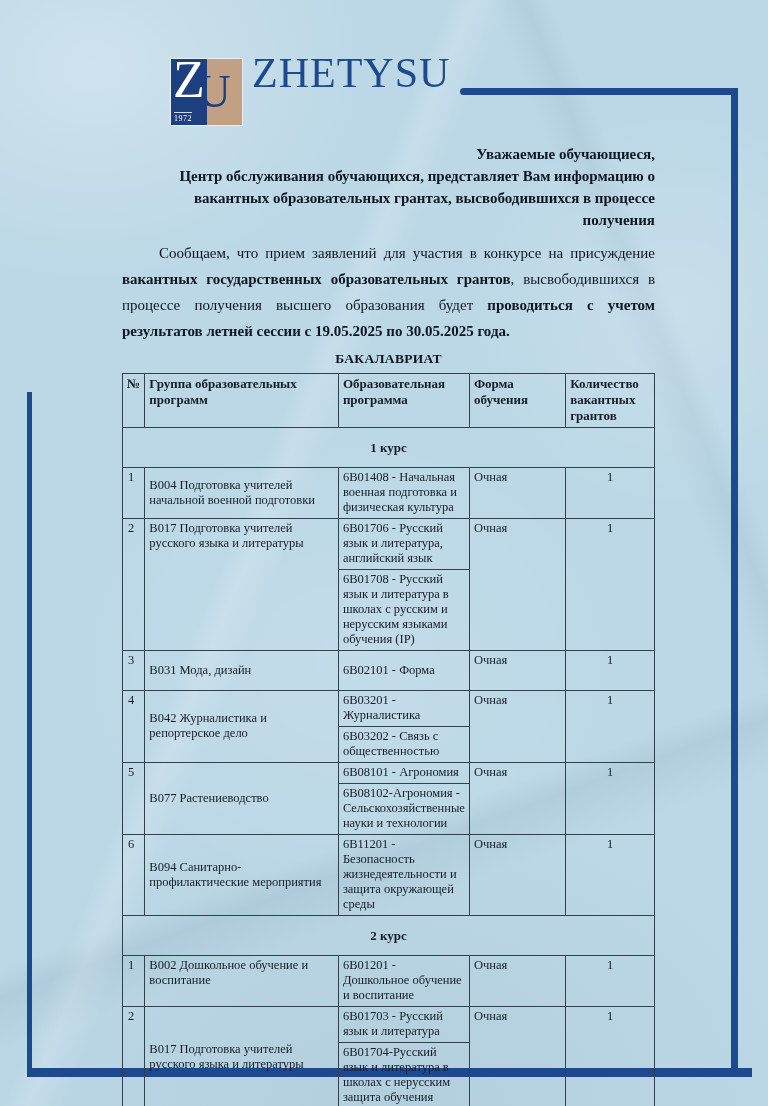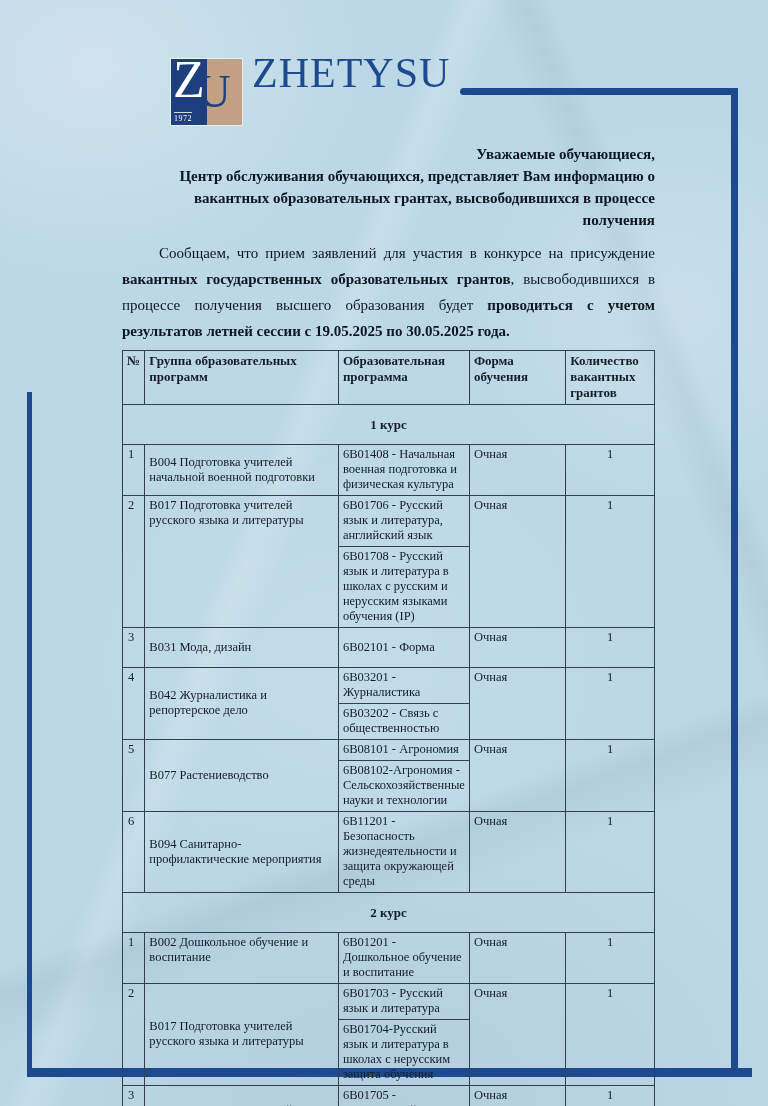--- a/index.html
+++ b/index.html
@@ -85,20 +85,21 @@
     <div class="wm-top">ZHETYSU</div>
   </div>
 
   <div class="content">
     <div class="greeting">
         <div>Уважаемые обучающиеся,</div>
         <div>Центр обслуживания обучающихся, представляет Вам информацию о</div>
         <div>вакантных образовательных грантах, высвободившихся в процессе получения</div>
       </div>
     <div class="intro"><span>Сообщаем, что прием заявлений для участия в конкурсе на присуждение </span><b>вакантных государственных образовательных грантов</b><span>, высвободившихся в процессе получения высшего образования будет </span><b>проводиться с учетом результатов летней сессии с 19.05.2025 по 30.05.2025 года.</b></div>
+    <div class="bachelor">БАКАЛАВРИАТ</div>
 
     <table>
       <colgroup>
         <col style="width:4.2%">
           <col style="width:36.4%">
           <col style="width:24.6%">
           <col style="width:18.1%">
           <col style="width:16.7%">
       </colgroup>
       <thead>

